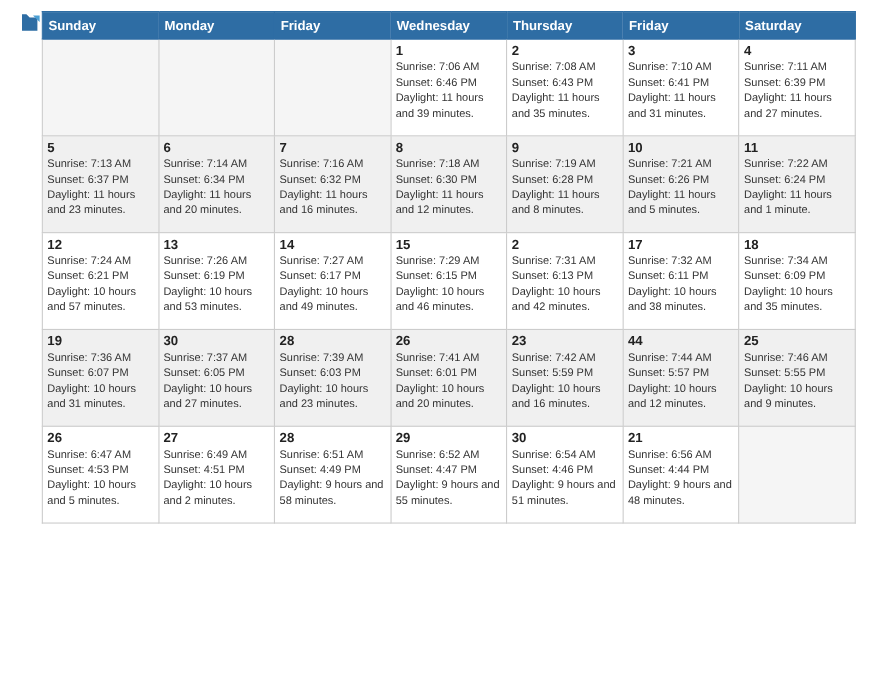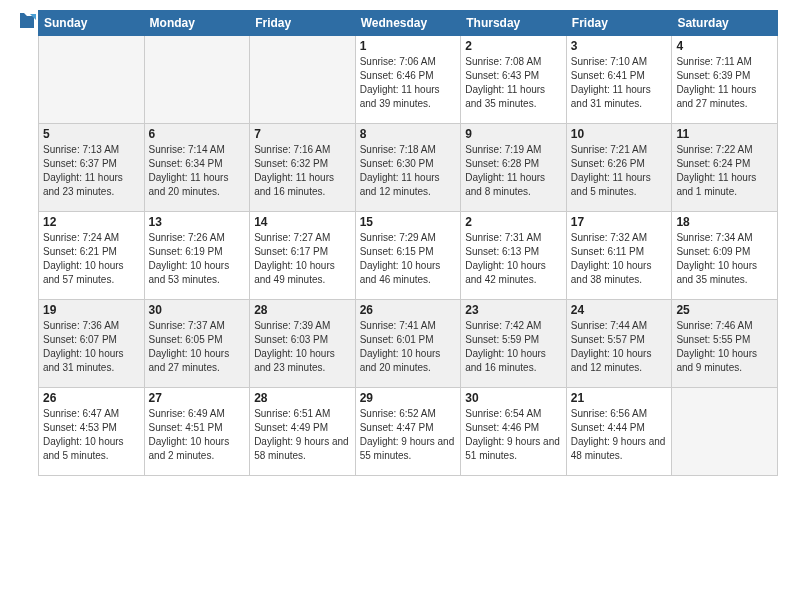--- a/index.html
+++ b/index.html
@@ -229,21 +229,21 @@
           </td>
           <td>
             <div class="day-number">26</div>
             <div class="day-info">Sunrise: 7:41 AM<br>Sunset: 6:01 PM<br>Daylight: 10 hours and 20 minutes.</div>
           </td>
           <td>
             <div class="day-number">23</div>
             <div class="day-info">Sunrise: 7:42 AM<br>Sunset: 5:59 PM<br>Daylight: 10 hours and 16 minutes.</div>
           </td>
           <td>
-            <div class="day-number">24</div>
+            <div class="day-number">44</div>
             <div class="day-info">Sunrise: 7:44 AM<br>Sunset: 5:57 PM<br>Daylight: 10 hours and 12 minutes.</div>
           </td>
           <td>
             <div class="day-number">25</div>
             <div class="day-info">Sunrise: 7:46 AM<br>Sunset: 5:55 PM<br>Daylight: 10 hours and 9 minutes.</div>
           </td>
         </tr>
         <tr>
           <td>
             <div class="day-number">26</div>

